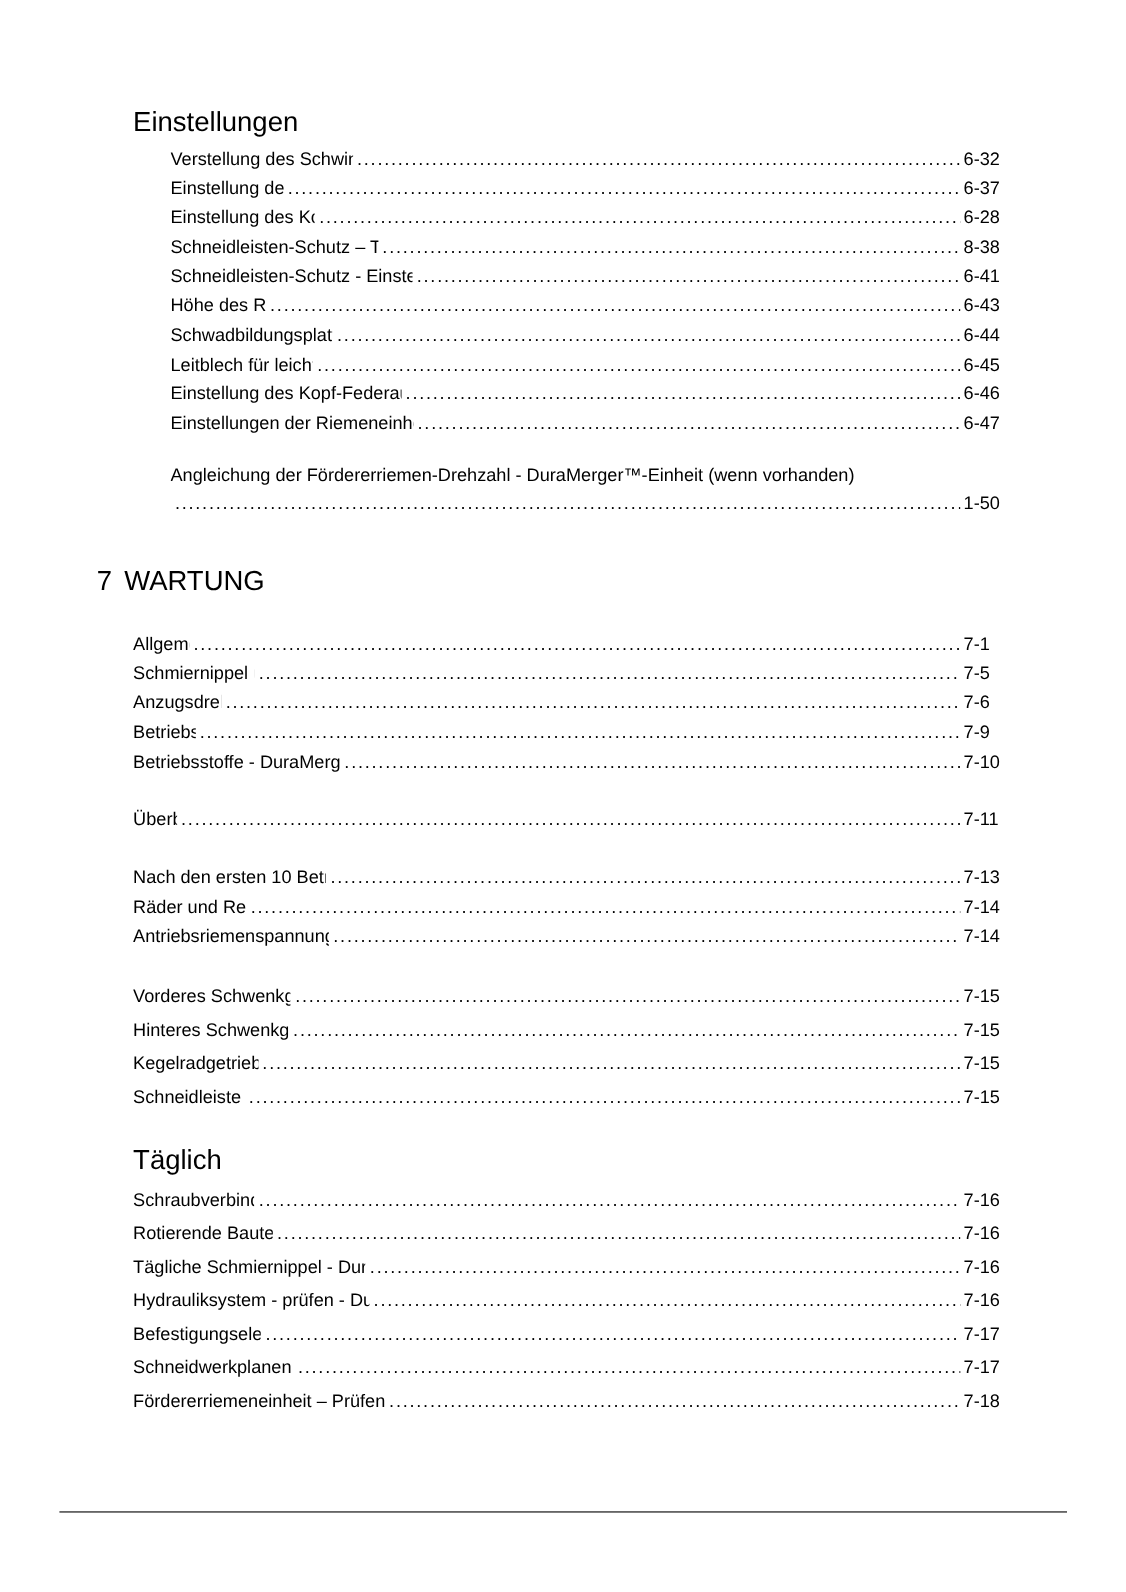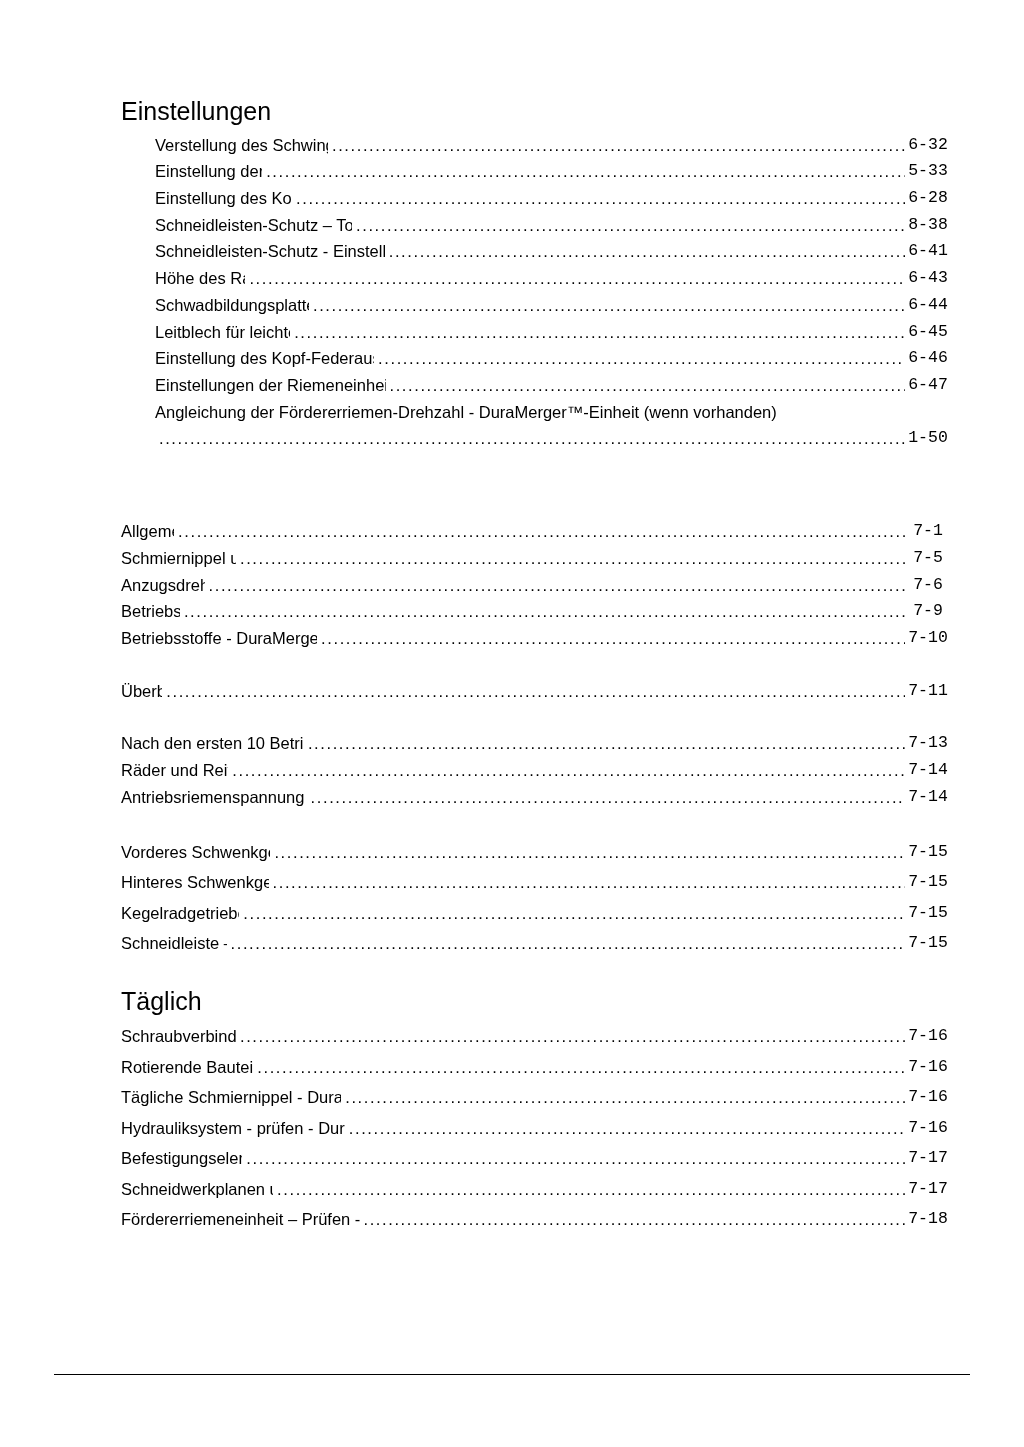--- a/index.html
+++ b/index.html
@@ -14,21 +14,21 @@
     color: #000000;
     position: relative;
     overflow: hidden;
   }
   .page {
     position: absolute;
     top: 0; left: 0;
     width: 1024px;
     height: 1447px;
     box-sizing: border-box;
-    padding: 95px 76px 0 88px;
+    padding: 95px 108px 0 88px;
   }
 
   
   .toc-entry {
     display: flex;
     align-items: flex-end;
     font-size: 16.5px;
     line-height: 1.62;
     white-space: nowrap;
   }
@@ -41,28 +41,28 @@
     flex: 1 1 auto;
     overflow: hidden;
     white-space: nowrap;
     margin: 0 3px 0 4px;
     letter-spacing: 1.6px;
     color: #000;
     min-width: 8px;
   }
   .toc-entry .page-no {
     flex: 0 0 auto;
-    text-align: center;
+    text-align: left;
     min-width: 40px;
-    font-family: Liberation Mono, monospace;
   }
 
   
   .toc-entry.wrap {
     display: block;
+    margin-top: 20px;
   }
   .toc-entry.wrap .title {
     display: block;
     white-space: normal;
   }
   .toc-entry.wrap .second {
     display: flex;
     align-items: flex-end;
   }
   .toc-entry.wrap .second .leader {
@@ -112,21 +112,21 @@
       <div class="h1">Einstellungen</div>
       <div class="grp indent-a">
         <div class="toc-entry">
           <span class="title">Verstellung des Schwingungsverhaltens der Zunge</span>
           <span class="leader">.......................................................................................................................................................................................................</span>
           <span class="page-no">6-32</span>
         </div>
         <div class="toc-entry">
           <span class="title">Einstellung der Stoppelhöhe</span>
           <span class="leader">.......................................................................................................................................................................................................</span>
-          <span class="page-no">5-33</span>
+          <span class="page-no">6-37</span>
         </div>
         <div class="toc-entry">
           <span class="title">Einstellung des Kopf-Federausgleichs</span>
           <span class="leader">.......................................................................................................................................................................................................</span>
           <span class="page-no">6-28</span>
         </div>
         <div class="toc-entry">
           <span class="title">Schneidleisten-Schutz – TopSafe™ Systemfeder-Einstellung</span>
           <span class="leader">.......................................................................................................................................................................................................</span>
           <span class="page-no">8-38</span>
@@ -163,20 +163,21 @@
         </div>
         <div class="toc-entry wrap">
           <span class="title">Angleichung der Fördererriemen-Drehzahl - DuraMerger™-Einheit (wenn vorhanden)</span>
           <span class="second">
             <span class="leader">.......................................................................................................................................................................................................</span>
             <span class="page-no">1-50</span>
           </span>
         </div>
       </div>
       <div class="space-lg"></div>
+      <div class="h-chapter"><span class="num">7</span><span>WARTUNG</span></div>
       <div class="space-md"></div>
       <div class="grp indent-b">
         <div class="toc-entry">
           <span class="title">Allgemeines</span>
           <span class="leader">.......................................................................................................................................................................................................</span>
           <span class="page-no">7-1</span>
         </div>
         <div class="toc-entry">
           <span class="title">Schmiernippel und -intervalle</span>
           <span class="leader">.......................................................................................................................................................................................................</span>

